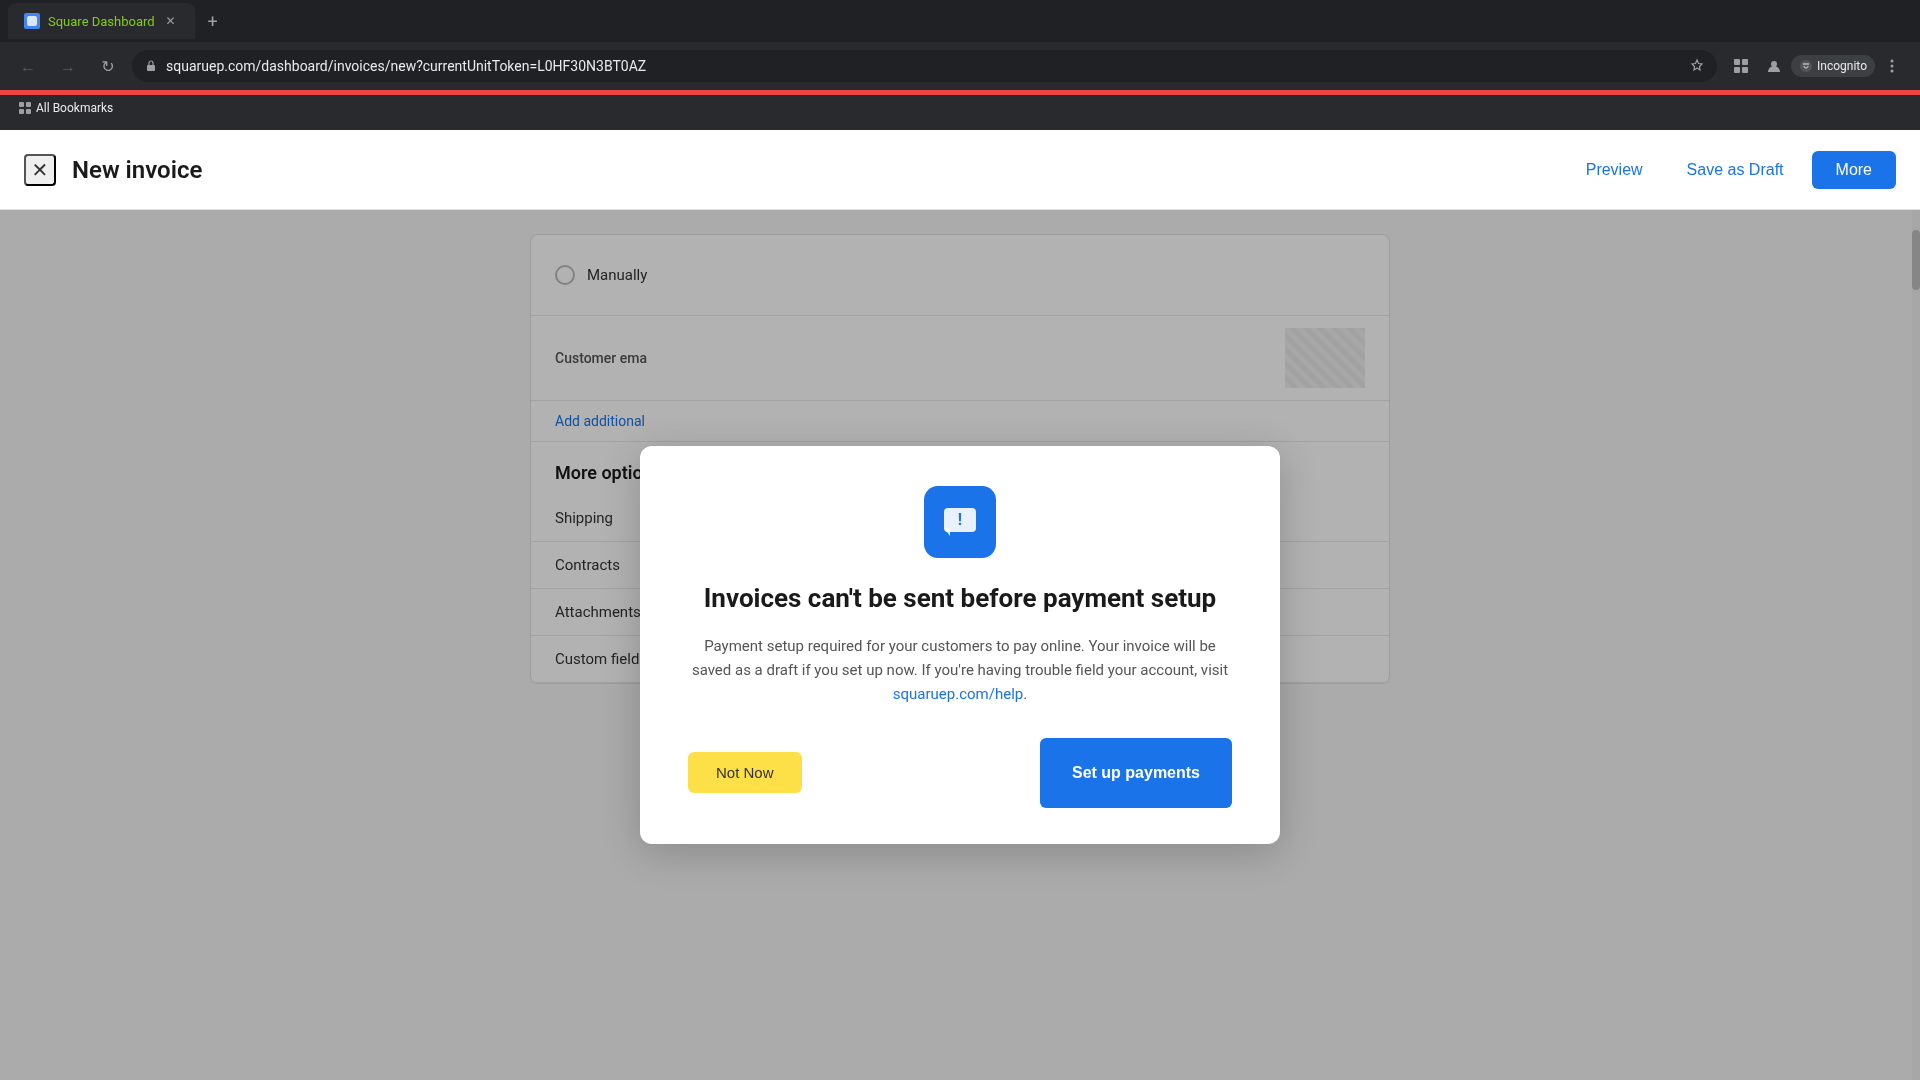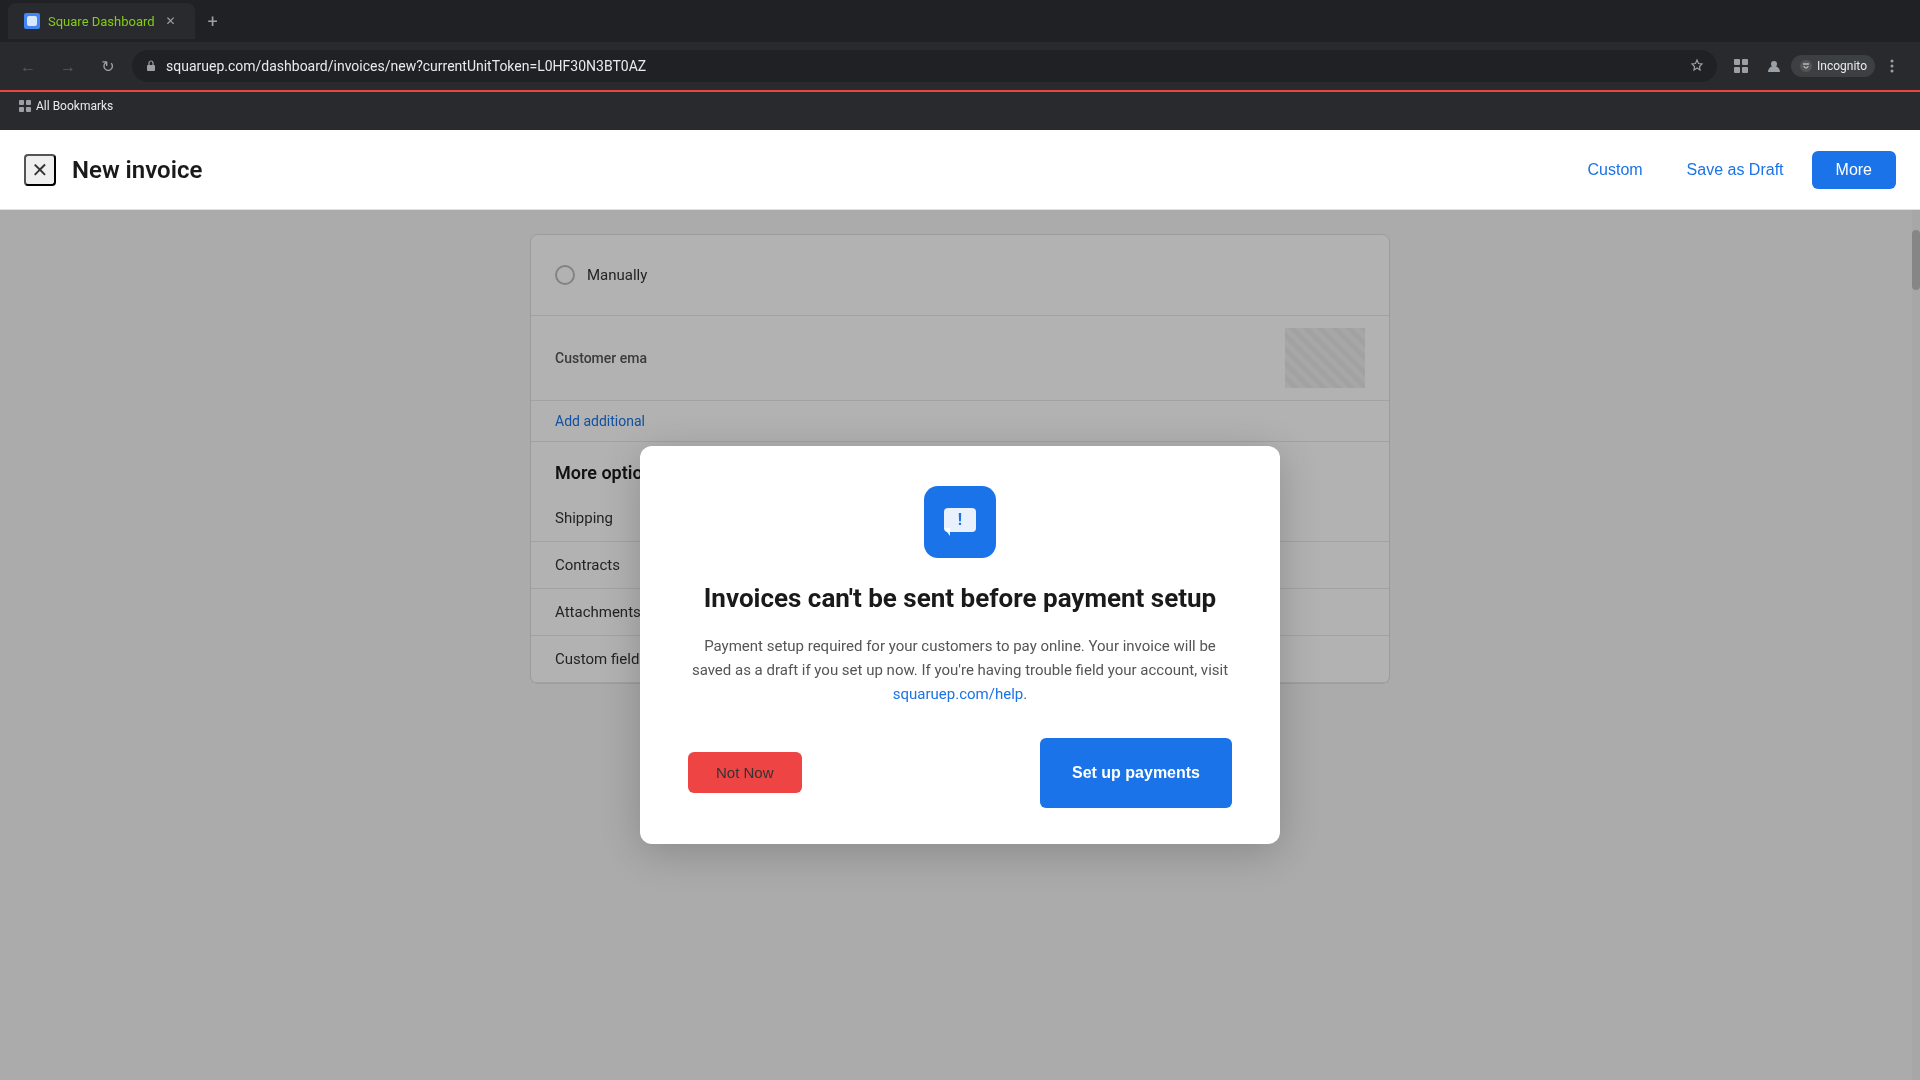--- a/index.html
+++ b/index.html
@@ -17,21 +17,21 @@
     .browser-toolbar { display: flex; align-items: center; height: 48px; padding: 0 12px; gap: 8px; background: #292a2d; }
     .nav-btn { width: 32px; height: 32px; border-radius: 50%; display: flex; align-items: center; justify-content: center; color: #9aa0a6; cursor: pointer; font-size: 16px; }
     .nav-btn.disabled { opacity: 0.4; cursor: default; }
     .address-bar { flex: 1; height: 32px; background: #202124; border-radius: 16px; display: flex; align-items: center; padding: 0 12px; gap: 8px; }
     .address-text { font-size: 14px; color: #e8eaed; flex: 1; }
     .toolbar-actions { display: flex; align-items: center; gap: 1px; }
     .toolbar-icon { width: 32px; height: 32px; border-radius: 50%; display: flex; align-items: center; justify-content: center; color: #9aa0a6; cursor: pointer; font-size: 16px; }
     .incognito-badge { display: flex; align-items: center; gap: 4px; padding: 4px 8px; background: #3c4043; border-radius: 12px; font-size: 12px; color: #e8eaed; }
 
     
-    .bookmark-bar { height: 30px; background: #292a2d; padding: 0 12px; display: flex; align-items: center; gap: 8px; border-top: 2px solid #ef4444; }
+    .bookmark-bar { height: 30px; background: #292a2d; padding: 0 12px; display: flex; align-items: center; gap: 8px; border-top: 5px solid #ef4444; }
     .bookmark-item { display: flex; align-items: center; gap: 4px; font-size: 12px; color: #e8eaed; cursor: pointer; padding: 2px 6px; border-radius: 4px; }
 
     
     .page { background: #f5f5f5; height: 950px; position: relative; display: flex; flex-direction: column; }
 
     
     .top-bar { background: #fff; display: flex; align-items: center; justify-content: space-between; padding: 0 24px; height: 80px; border-bottom: 1px solid #e0e0e0; }
     .top-bar-left { display: flex; align-items: center; gap: 16px; }
     .close-icon-btn { width: 32px; height: 32px; display: flex; align-items: center; justify-content: center; cursor: pointer; color: #333; font-size: 20px; border-radius: 4px; }
     .page-title { font-size: 24px; font-weight: 600; color: #1a1a1a; }
@@ -67,21 +67,21 @@
     .overlay { position: absolute; top: 0; left: 0; right: 0; bottom: 0; background: rgba(0,0,0,0.3); display: flex; align-items: center; justify-content: center; z-index: 100; }
 
     
     .modal { background: #fff; border-radius: 12px; width: 640px; padding: 40px 48px 36px; display: flex; flex-direction: column; align-items: center; box-shadow: 0 8px 40px rgba(0,0,0,0.2); }
     .modal-icon-wrap { width: 72px; height: 72px; background: #1a73e8; border-radius: 14px; display: flex; align-items: center; justify-content: center; margin-bottom: 24px; }
     .modal-icon-svg { color: #fff; }
     .modal-title { font-size: 26px; font-weight: 700; color: #1a1a1a; text-align: center; line-height: 1.3; margin-bottom: 18px; }
     .modal-body { font-size: 15px; color: #555; text-align: center; line-height: 1.6; margin-bottom: 32px; }
     .modal-link { color: #1a73e8; text-decoration: none; }
     .modal-actions { display: flex; justify-content: space-between; width: 100%; align-items: center; }
-    .btn-not-now { background: #ef4444; color: #333; border: none; border-radius: 6px; font-size: 15px; font-weight: 500; padding: 12px 28px; cursor: pointer; }
+    .btn-not-now { background: #fde047; color: #333; border: none; border-radius: 6px; font-size: 15px; font-weight: 500; padding: 12px 28px; cursor: pointer; }
     .btn-setup { background: #1a73e8; color: #fff; border: none; border-radius: 6px; font-size: 16px; font-weight: 600; padding: 26px 32px; cursor: pointer; }
 
     
     .scrollbar { position: absolute; right: 0; top: 0; width: 8px; height: 100%; background: #f0f0f0; }
     .scrollbar-thumb { width: 100%; height: 60px; background: #c0c0c0; border-radius: 4px; margin-top: 20px; }
 
     .striped-area { background: repeating-linear-gradient(45deg, #f0f0f0, #f0f0f0 5px, #e8e8e8 5px, #e8e8e8 10px); width: 80px; height: 60px; }
   </style>
 </head>
 <body>
@@ -161,21 +161,21 @@
 </div>
 
 <div class="page">
 
   <div class="top-bar">
     <div class="top-bar-left">
       <button class="close-icon-btn">✕</button>
       <h1 class="page-title">New invoice</h1>
     </div>
     <div class="top-bar-right">
-      <button class="btn-preview">Custom</button>
+      <button class="btn-preview">Preview</button>
       <button class="btn-draft">Save as Draft</button>
       <button class="btn-send">More</button>
     </div>
   </div>
 
   <div class="main-content">
     <div class="content-inner">
       <div class="form-container">
 
         <div class="form-section">

